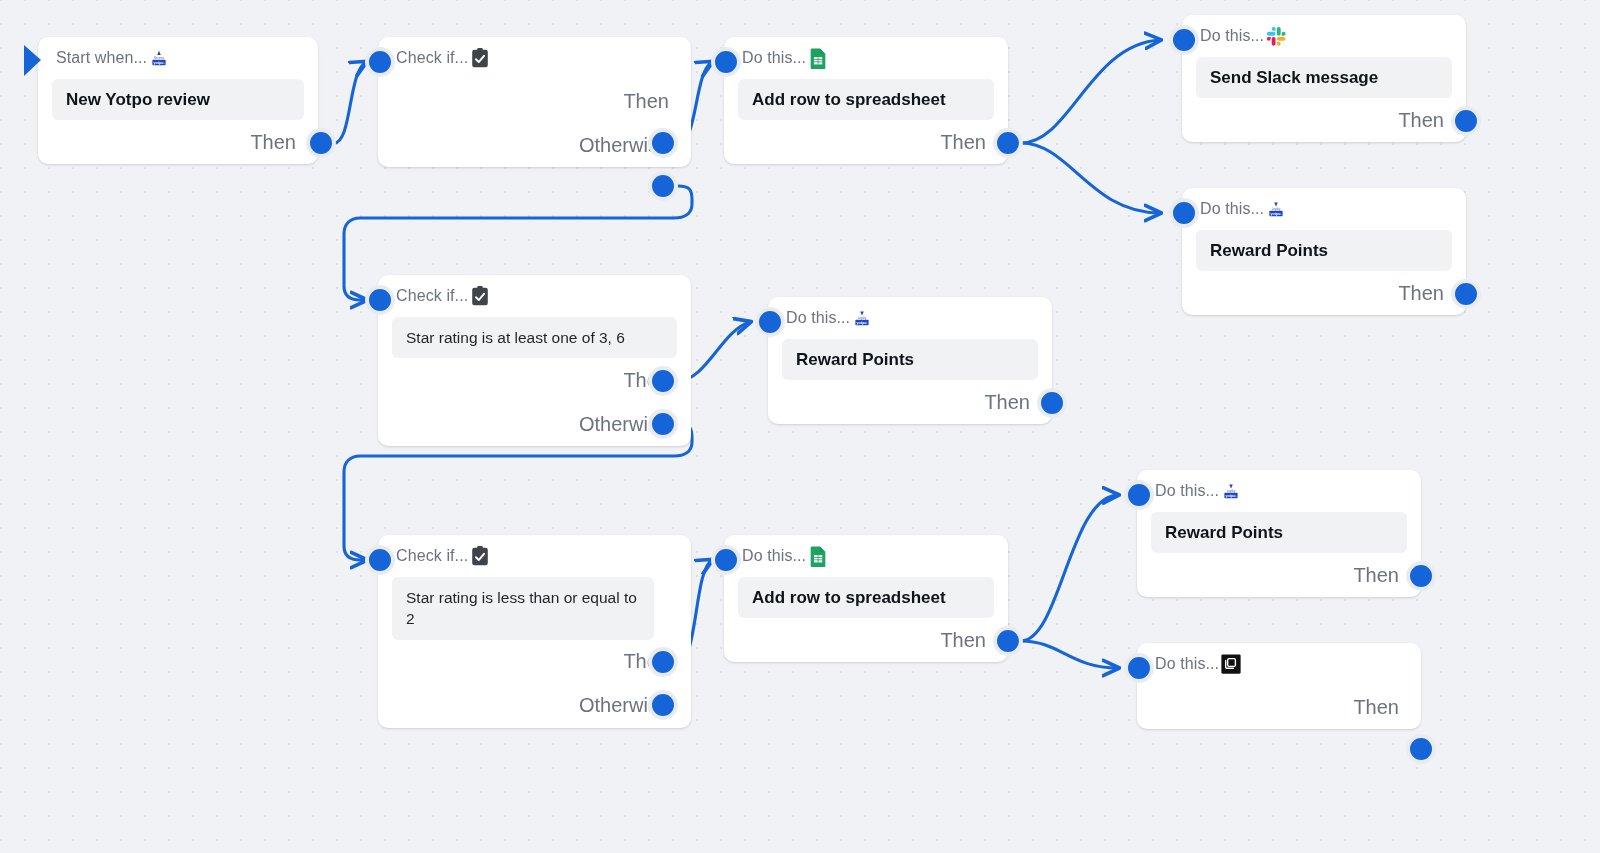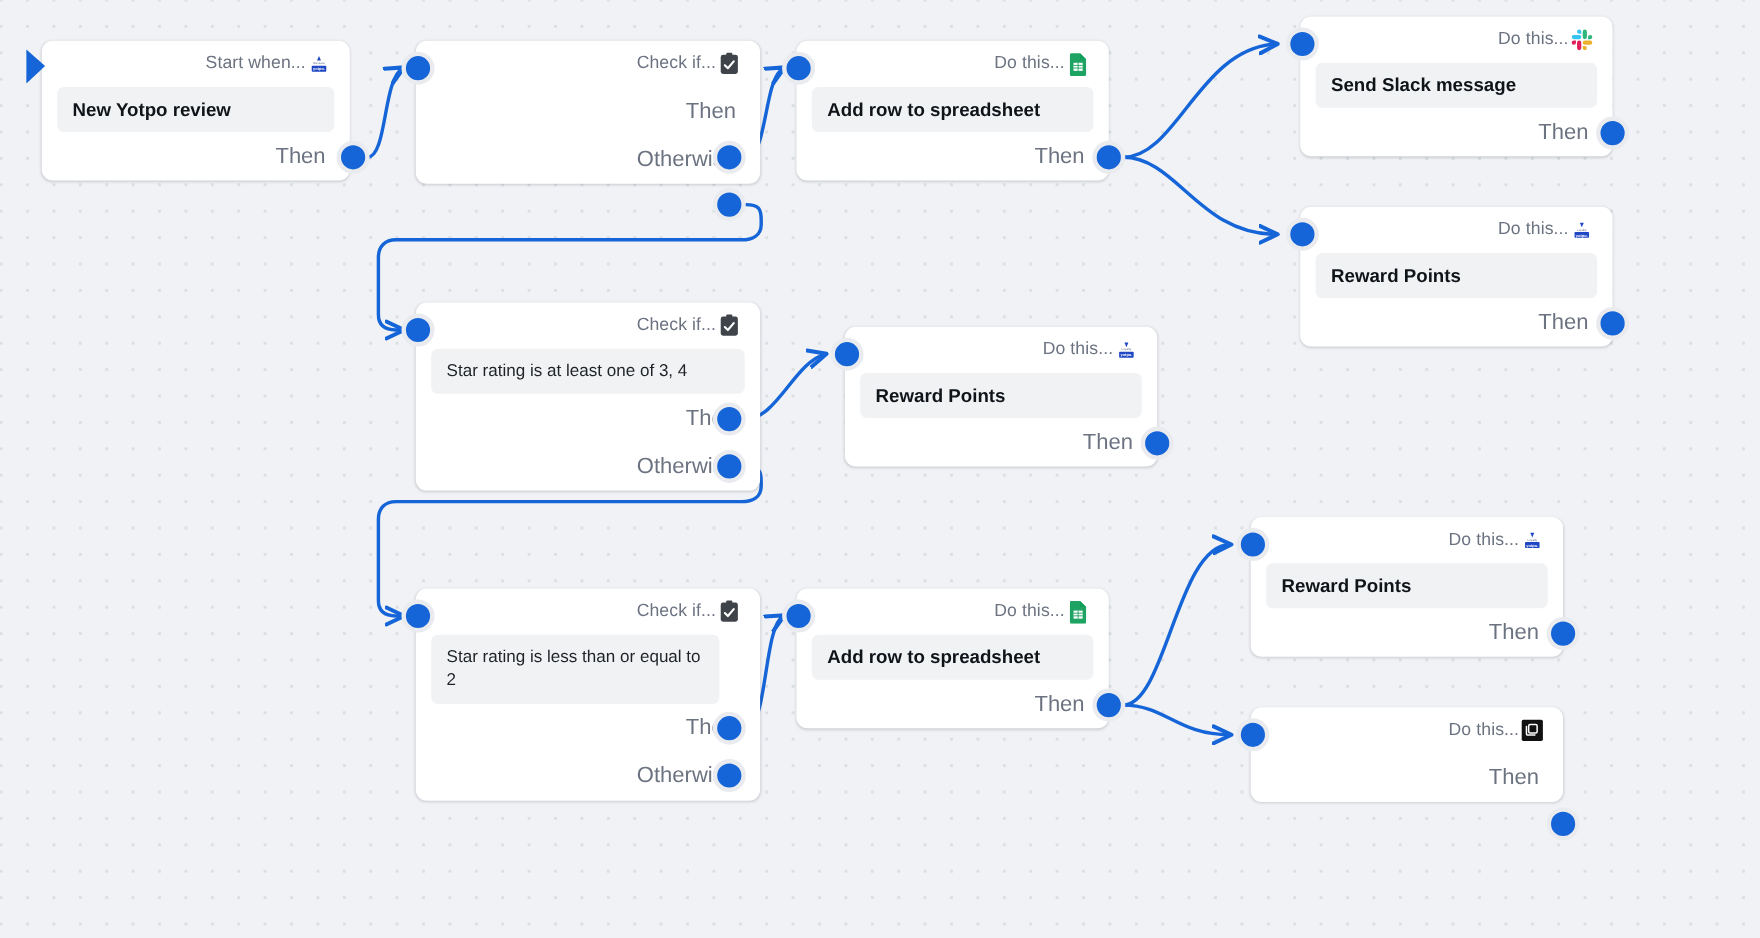--- a/index.html
+++ b/index.html
@@ -10,21 +10,21 @@
     background-size:24px 24px;
     background-position:13px 12px;
     font-family:"Liberation Sans", sans-serif;
     position:relative;
   }
   #canvas{position:absolute;inset:0;}
   #edges{position:absolute;left:0;top:0;width:1600px;height:853px;pointer-events:none;z-index:1;}
 
   .node{position:absolute;z-index:3;background:#ffffff;border-radius:10px;
         box-shadow:0 1px 3px rgba(16,24,40,.10),0 1px 2px rgba(16,24,40,.06);}
-  .node-head{display:flex;align-items:center;justify-content:flex-end;
+  .node-head{display:flex;align-items:center;justify-content:flex-start;
         height:42px;padding:0 16px 0 18px;box-sizing:border-box;}
   .node-kicker{font-size:16px;color:#6b7280;letter-spacing:.1px;}
   .node-body{margin:0 14px;background:#f1f2f4;border-radius:6px;
         padding:10px 14px;box-sizing:border-box;}
   .title-strong{font-size:17px;font-weight:bold;color:#0f1419;line-height:1.25;}
   .title-plain{font-size:15.5px;color:#1f2328;line-height:1.38;}
   .node-foot{display:flex;align-items:center;justify-content:flex-end;
         height:44px;padding:0 22px 0 0;box-sizing:border-box;}
   .foot-label{font-size:20px;color:#6b7280;}
 
@@ -208,21 +208,21 @@
       <span class="node-kicker">Check if...</span>
       <span class="icon-wrap">
         <svg class="icon" viewBox="0 0 24 24">
           <rect x="3.5" y="3" width="17" height="19" rx="2.4" fill="#3f434a"></rect>
           <rect x="9" y="1" width="6" height="3.4" rx="1.1" fill="#3f434a"></rect>
           <path d="M7.6,13.4 L10.6,16.4 L16.4,9.6" fill="none" stroke="#ffffff" stroke-width="2.1" stroke-linecap="round" stroke-linejoin="round"></path>
         </svg>
       </span>
     </div>
     <div class="node-body">
-      <div class="title-plain">Star rating is at least one of 3, 4</div>
+      <div class="title-plain">Star rating is at least one of 3, 6</div>
     </div>
     <div class="node-foot">
       <span class="foot-label">Then</span>
     </div>
     <div class="node-foot">
       <span class="foot-label">Otherwise</span>
     </div>
   </div>
   <div class="port in" style="left:365px;top:285px;"></div>
   <div class="port out" style="left:648px;top:366px;"></div>

